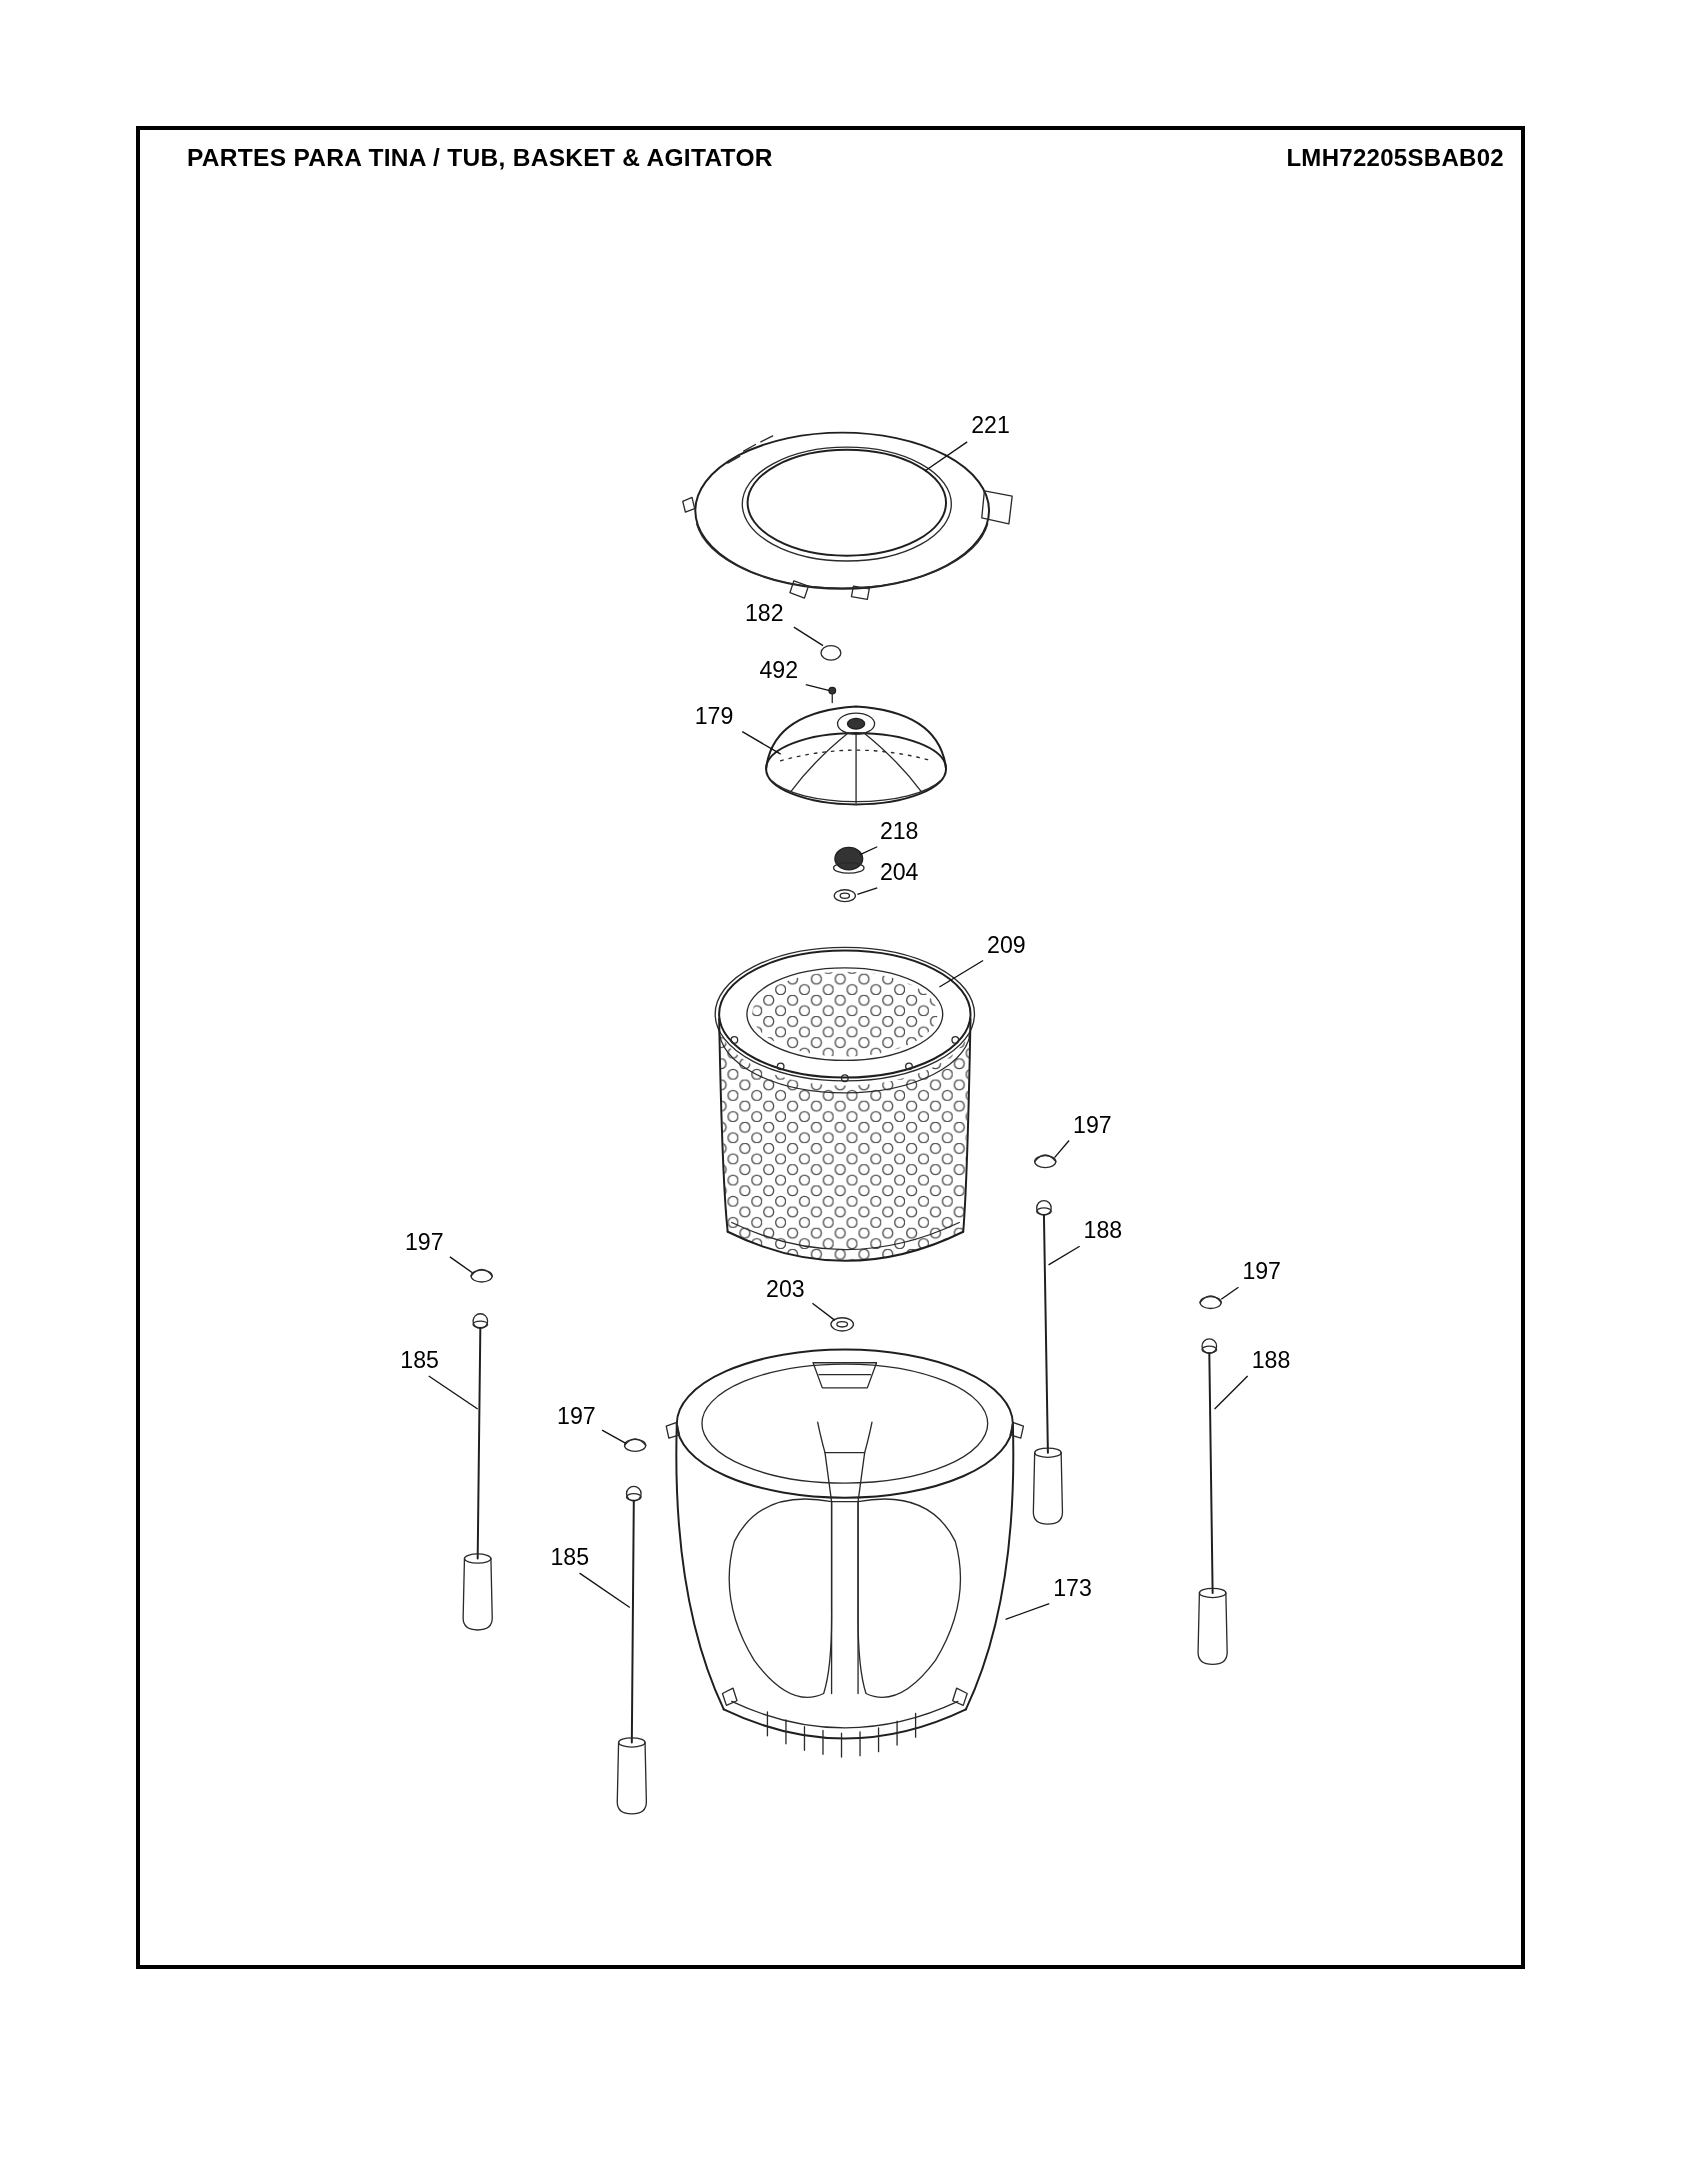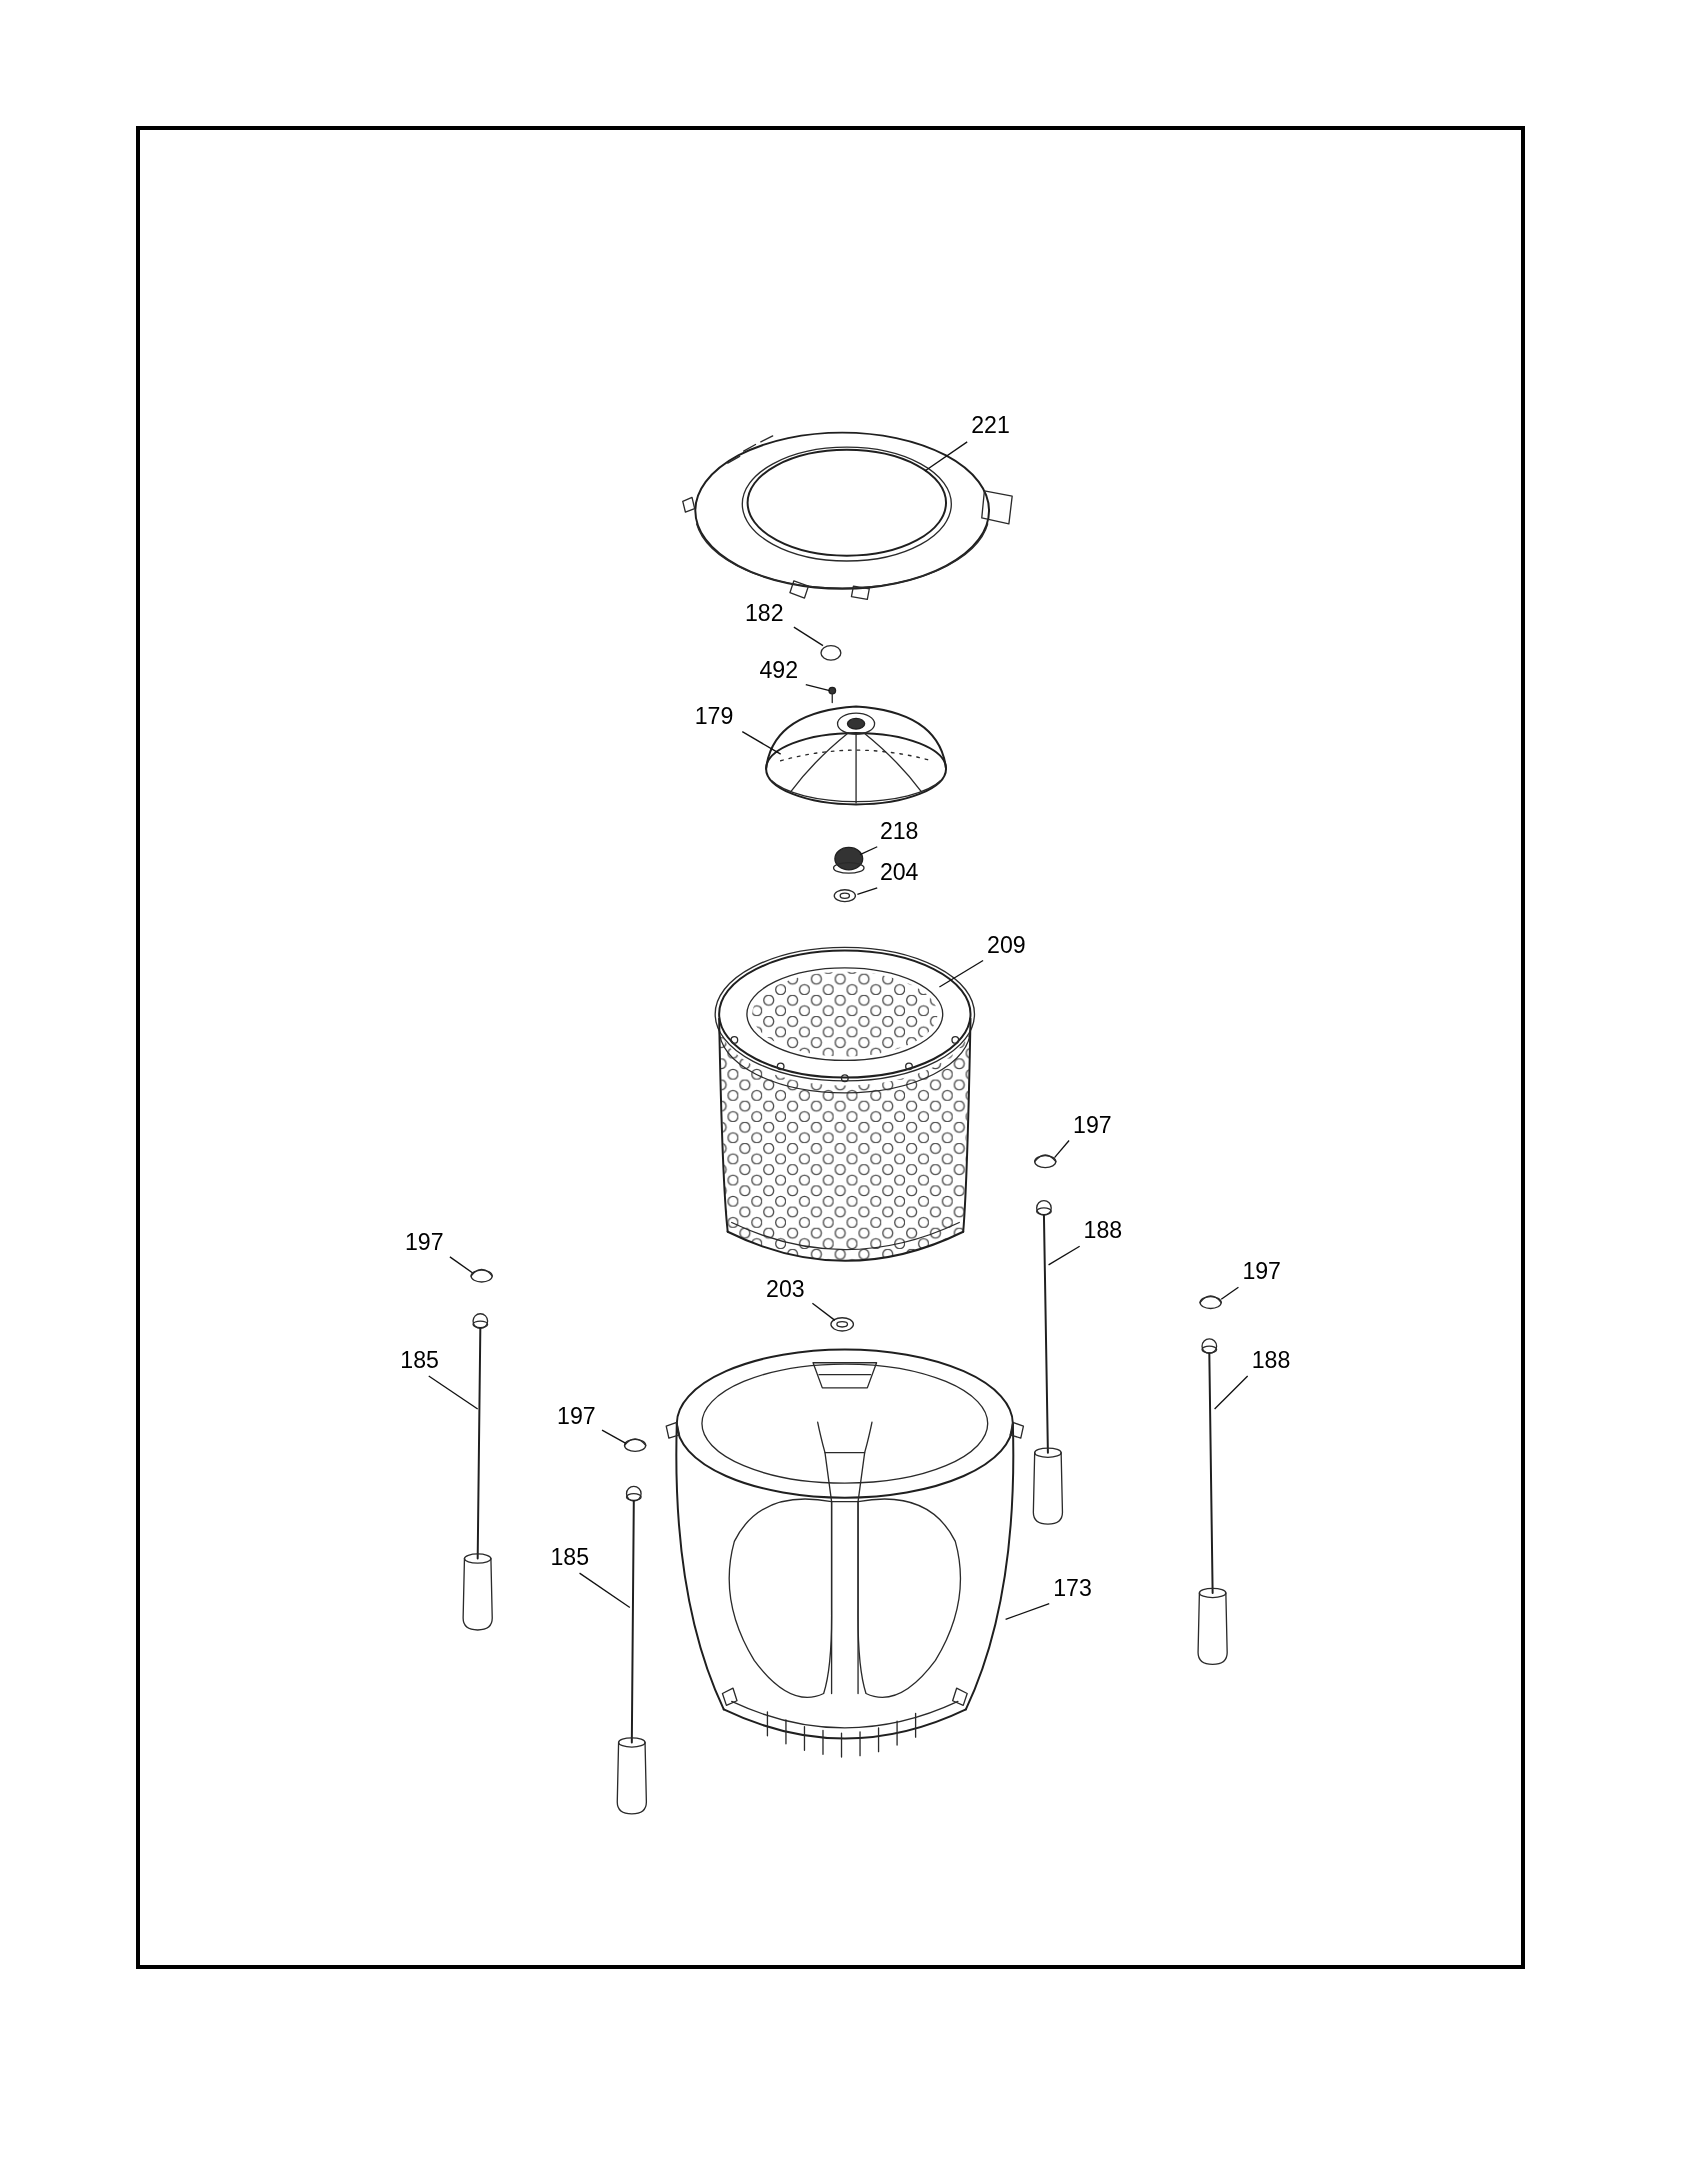--- a/index.html
+++ b/index.html
@@ -25,20 +25,24 @@
   .dark{fill:#333;stroke:#1f1f1f;stroke-width:2;}
   text.callout{font-family:"Liberation Sans",sans-serif;font-size:35px;fill:#000;}
 </style>
 </head>
 <body>
 
 <div class="page">
 
   <div class="frame"></div>
 
+  <div class="header-row">
+    <span class="title">PARTES PARA TINA  /  TUB, BASKET &amp; AGITATOR</span>
+    <span class="docnum">LMH72205SBAB02</span>
+  </div>
 
   <svg class="diagram" width="1687" height="2183" viewBox="0 0 2550 3300" xmlns="http://www.w3.org/2000/svg">
 
     <defs>
       <pattern id="perf" width="36" height="32" patternUnits="userSpaceOnUse">
         <circle cx="10" cy="8" r="7.5" class="hole"></circle>
         <circle cx="28" cy="24" r="7.5" class="hole"></circle>
       </pattern>
       <clipPath id="basketBody">
         <path d="M1087 1545 L1098 1862 Q1277 1950 1456 1862 L1467 1545 A190 96 0 0 1 1087 1545 Z"></path>

